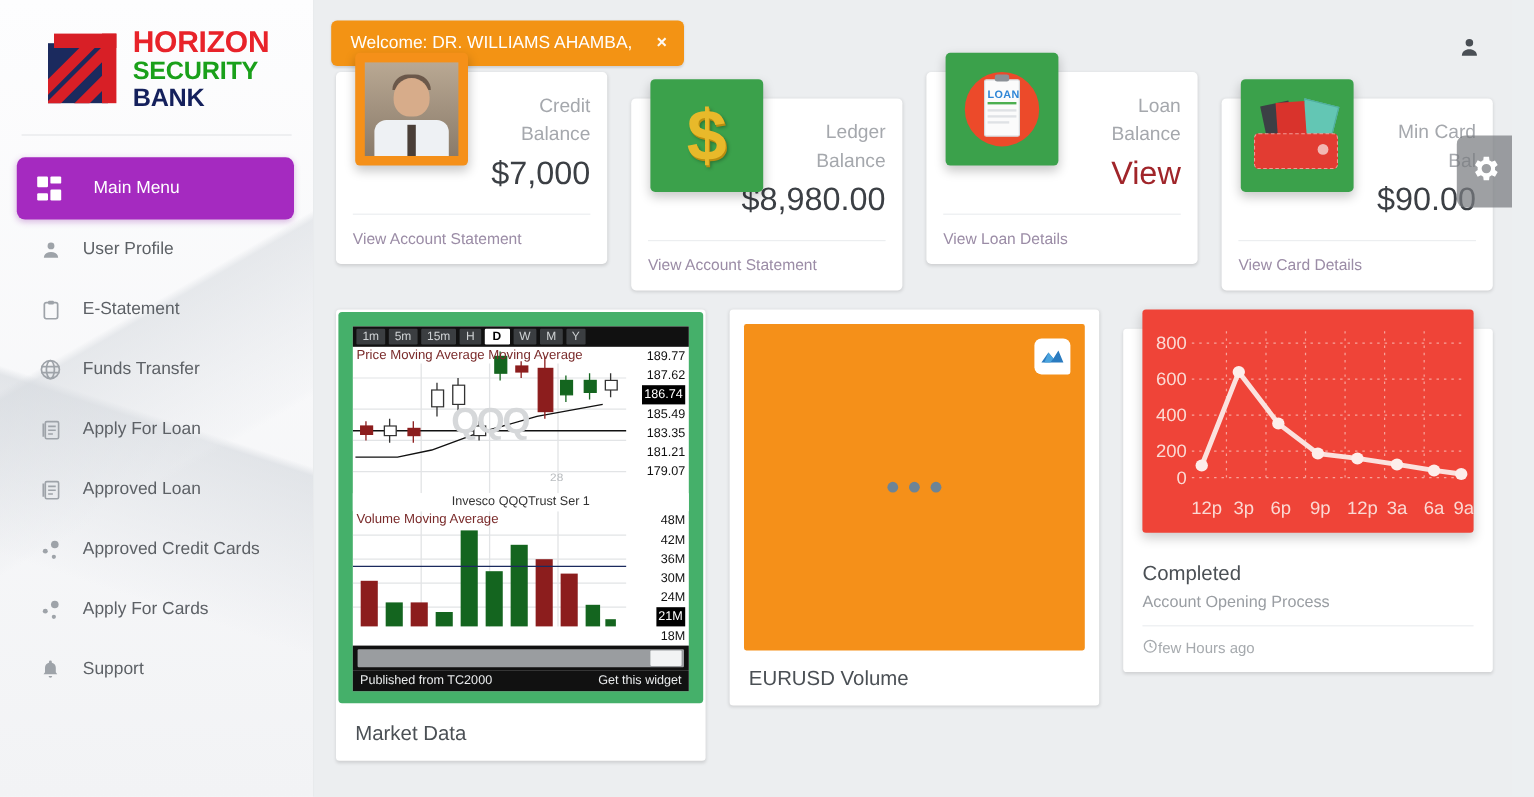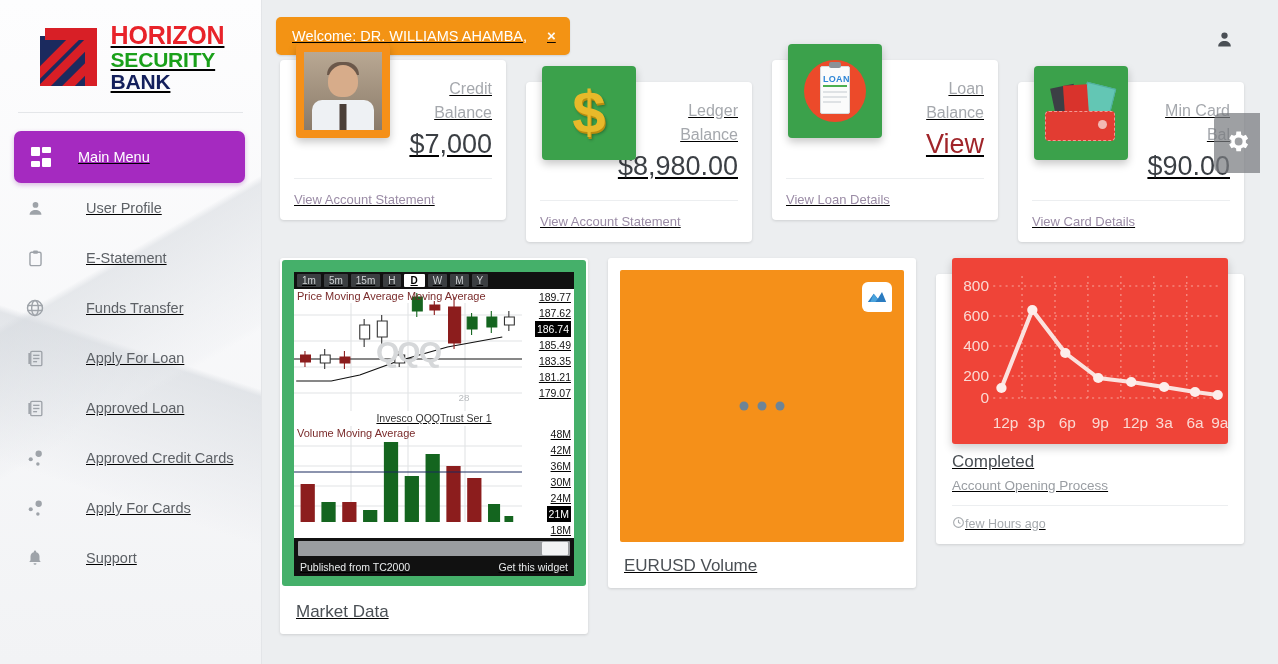--- a/index.html
+++ b/index.html
@@ -2,21 +2,21 @@
 <html><head>
 <meta charset="utf-8">
 <style>
   * { box-sizing: border-box; margin: 0; padding: 0; }
   html, body {
     width: 1278px; height: 664px;
     overflow: hidden;
     font-family: "Liberation Sans", sans-serif;
     background: #eceff1;
   }
-  #app { position: relative; width: 1260px; height: 664px; display: flex; text-decoration: underline; }
+  #app { position: relative; width: 1260px; height: 664px; display: flex; }
 
   
   .sidebar {
     position: relative;
     width: 262px; height: 664px;
     background: #fbfbfc;
     border-right: 1px solid #e3e5e8;
     flex: 0 0 262px;
     overflow: hidden;
   }
@@ -70,22 +70,22 @@
   .logo-divider {
     position: relative;
     height: 1px; background: #e4e6e9;
     margin: 6px 18px 0 18px;
   }
 
   .nav { position: relative; padding-top: 18px; }
   .nav-item {
     display: flex; align-items: center;
     height: 50px;
-    padding-left: 24px;
-    gap: 40px;
+    padding-left: 31px;
+    gap: 16px;
     cursor: pointer;
     color: #5d6166;
     font-size: 14.5px;
   }
   .nav-item.active {
     margin: 0 16px 0 14px;
     padding-left: 16px;
     gap: 26px;
     background: #a52ac0;
     color: #fff;
@@ -871,21 +871,21 @@
                 <text x="82" y="170">3p</text>
               <text x="112" y="170">6p</text>
                 <text x="144" y="170">9p</text>
               <text x="178" y="170">12p</text>
                 <text x="206" y="170">3a</text>
               <text x="236" y="170">6a</text>
                 <text x="260" y="170">9a</text>
             </g>
           </svg>
         </div>
-        <div class="wcard-title" style="padding-top:8px">Completed</div>
+        <div class="wcard-title" style="padding-top:24px">Completed</div>
         <div class="wcard-sub">Account Opening Process</div>
         <div class="wcard-foot">
           <span class="clock-icon">
             <svg width="13" height="13" viewBox="0 0 24 24" fill="none" stroke="#a6aaae" stroke-width="2">
                 <circle cx="12" cy="12" r="9"></circle>
                 <path d="M12 7v5l3.5 2"></path>
               </svg>
           </span>
           <span>few Hours ago</span>
         </div>

